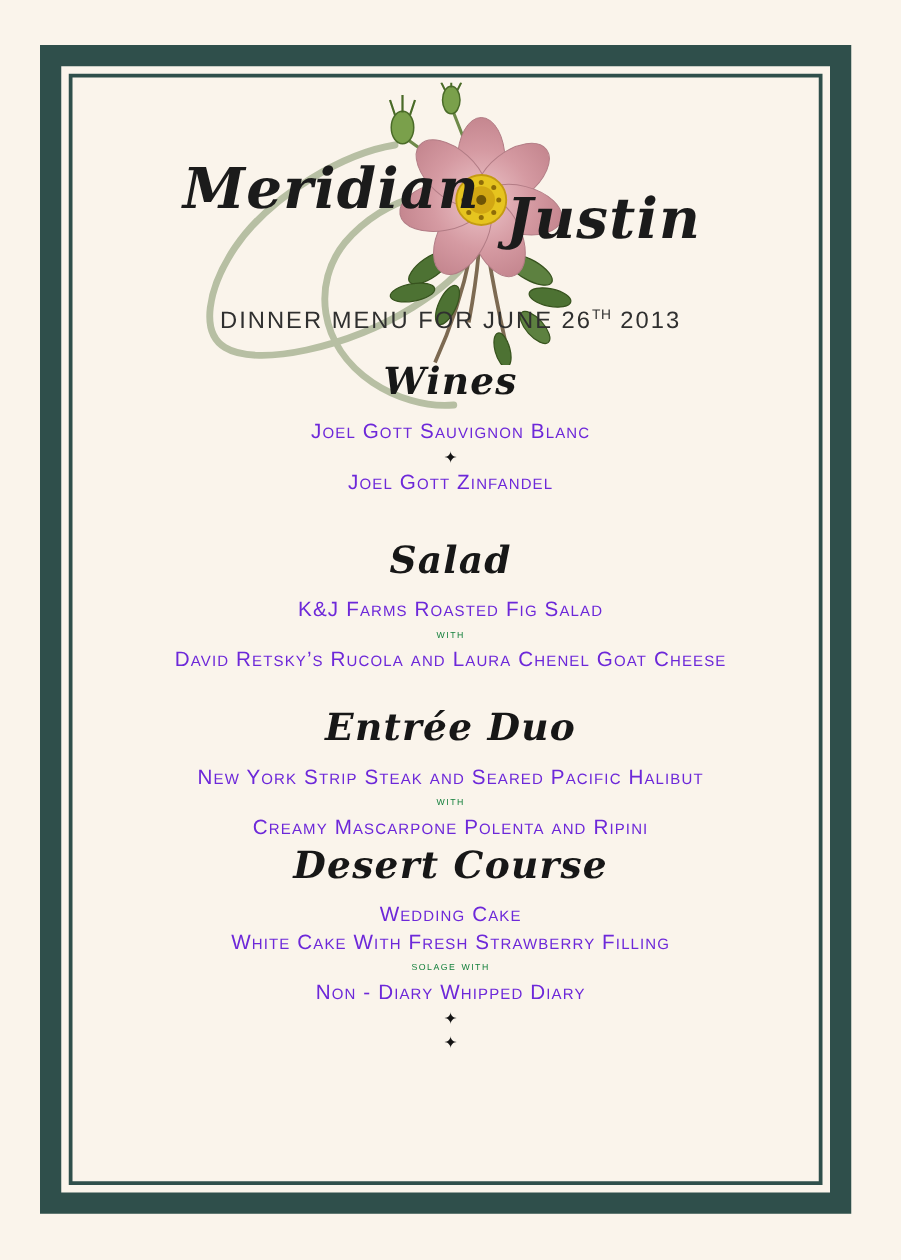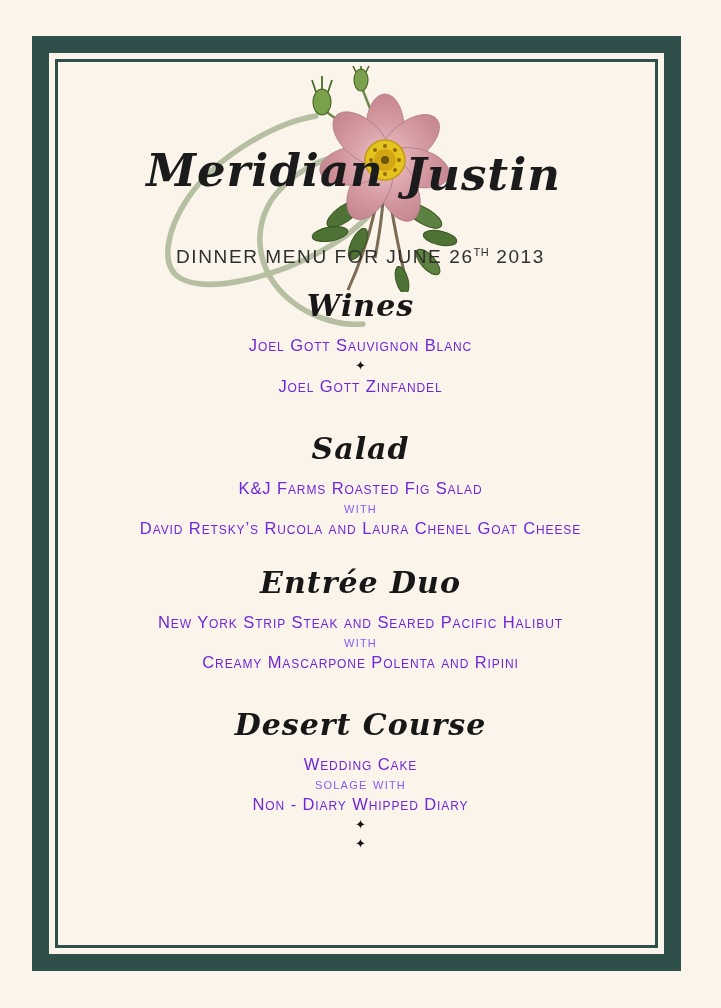--- a/index.html
+++ b/index.html
@@ -30,21 +30,21 @@
   .name {
     position: absolute;
     font-family: "DejaVu Serif", serif;
     font-style: italic;
     font-weight: 600;
     font-size: 45px;
     color: #1b1b1b;
     text-align: center;
     letter-spacing: 1px;
   }
-  .name-left  { left: 140px; top: 144px; width: 250px; }
+  .name-left  { left: 140px; top: 124px; width: 250px; }
   .name-right { left: 398px; top: 148px; width: 170px; }
 
   .date-line {
     position: absolute; left: 0; top: 246px; width: 100%;
     text-align: center;
     font-size: 19px;
     letter-spacing: 1.6px;
     color: #2f2f2f;
   }
   .date-line sup { font-size: 11px; letter-spacing: 0.5px; vertical-align: 7px; }
@@ -59,35 +59,35 @@
     font-family: "DejaVu Serif", serif;
     font-style: italic;
     font-weight: 600;
     font-size: 30px;
     line-height: 40px;
     color: #171717;
     letter-spacing: 1px;
   }
   .sec-salad  { margin-top: 32px; }
   .sec-entree { margin-top: 24px; }
-  .sec-desert { margin-top: 32px; }
+  .sec-desert { }
   .items { margin-top: 8px; }
   .dish {
     font-variant: small-caps;
     font-size: 16.5px;
     line-height: 22px;
     letter-spacing: 0.9px;
     color: #6d28d9;
   }
   .connector {
     font-variant: small-caps;
-    font-size: 16px;
+    font-size: 10px;
     line-height: 18px;
     letter-spacing: 1.2px;
-    color: #8b5cf6;
+    color: #15803d;
     text-align: center;
   }
   .diamond {
     font-size: 13px;
     line-height: 19px;
     color: #141414;
   }
 </style>
 </head>
 <body>
@@ -199,20 +199,21 @@
       <div class="dish">New York Strip Steak and Seared Pacific Halibut</div>
       <div class="connector">with</div>
       <div class="dish">Creamy Mascarpone Polenta and Ripini</div>
     </div>
   </div>
 
   <div>
     <div class="section-title sec-desert">Desert Course</div>
     <div class="items">
       <div class="dish">Wedding Cake</div>
+      <div class="dish">White Cake With Fresh Strawberry Filling</div>
       <div class="connector">solage with</div>
       <div class="dish">Non - Diary Whipped Diary</div>
       <div class="diamond">✦</div>
       <div class="diamond">✦</div>
     </div>
   </div>
 
 </div>
 
 </body></html>

